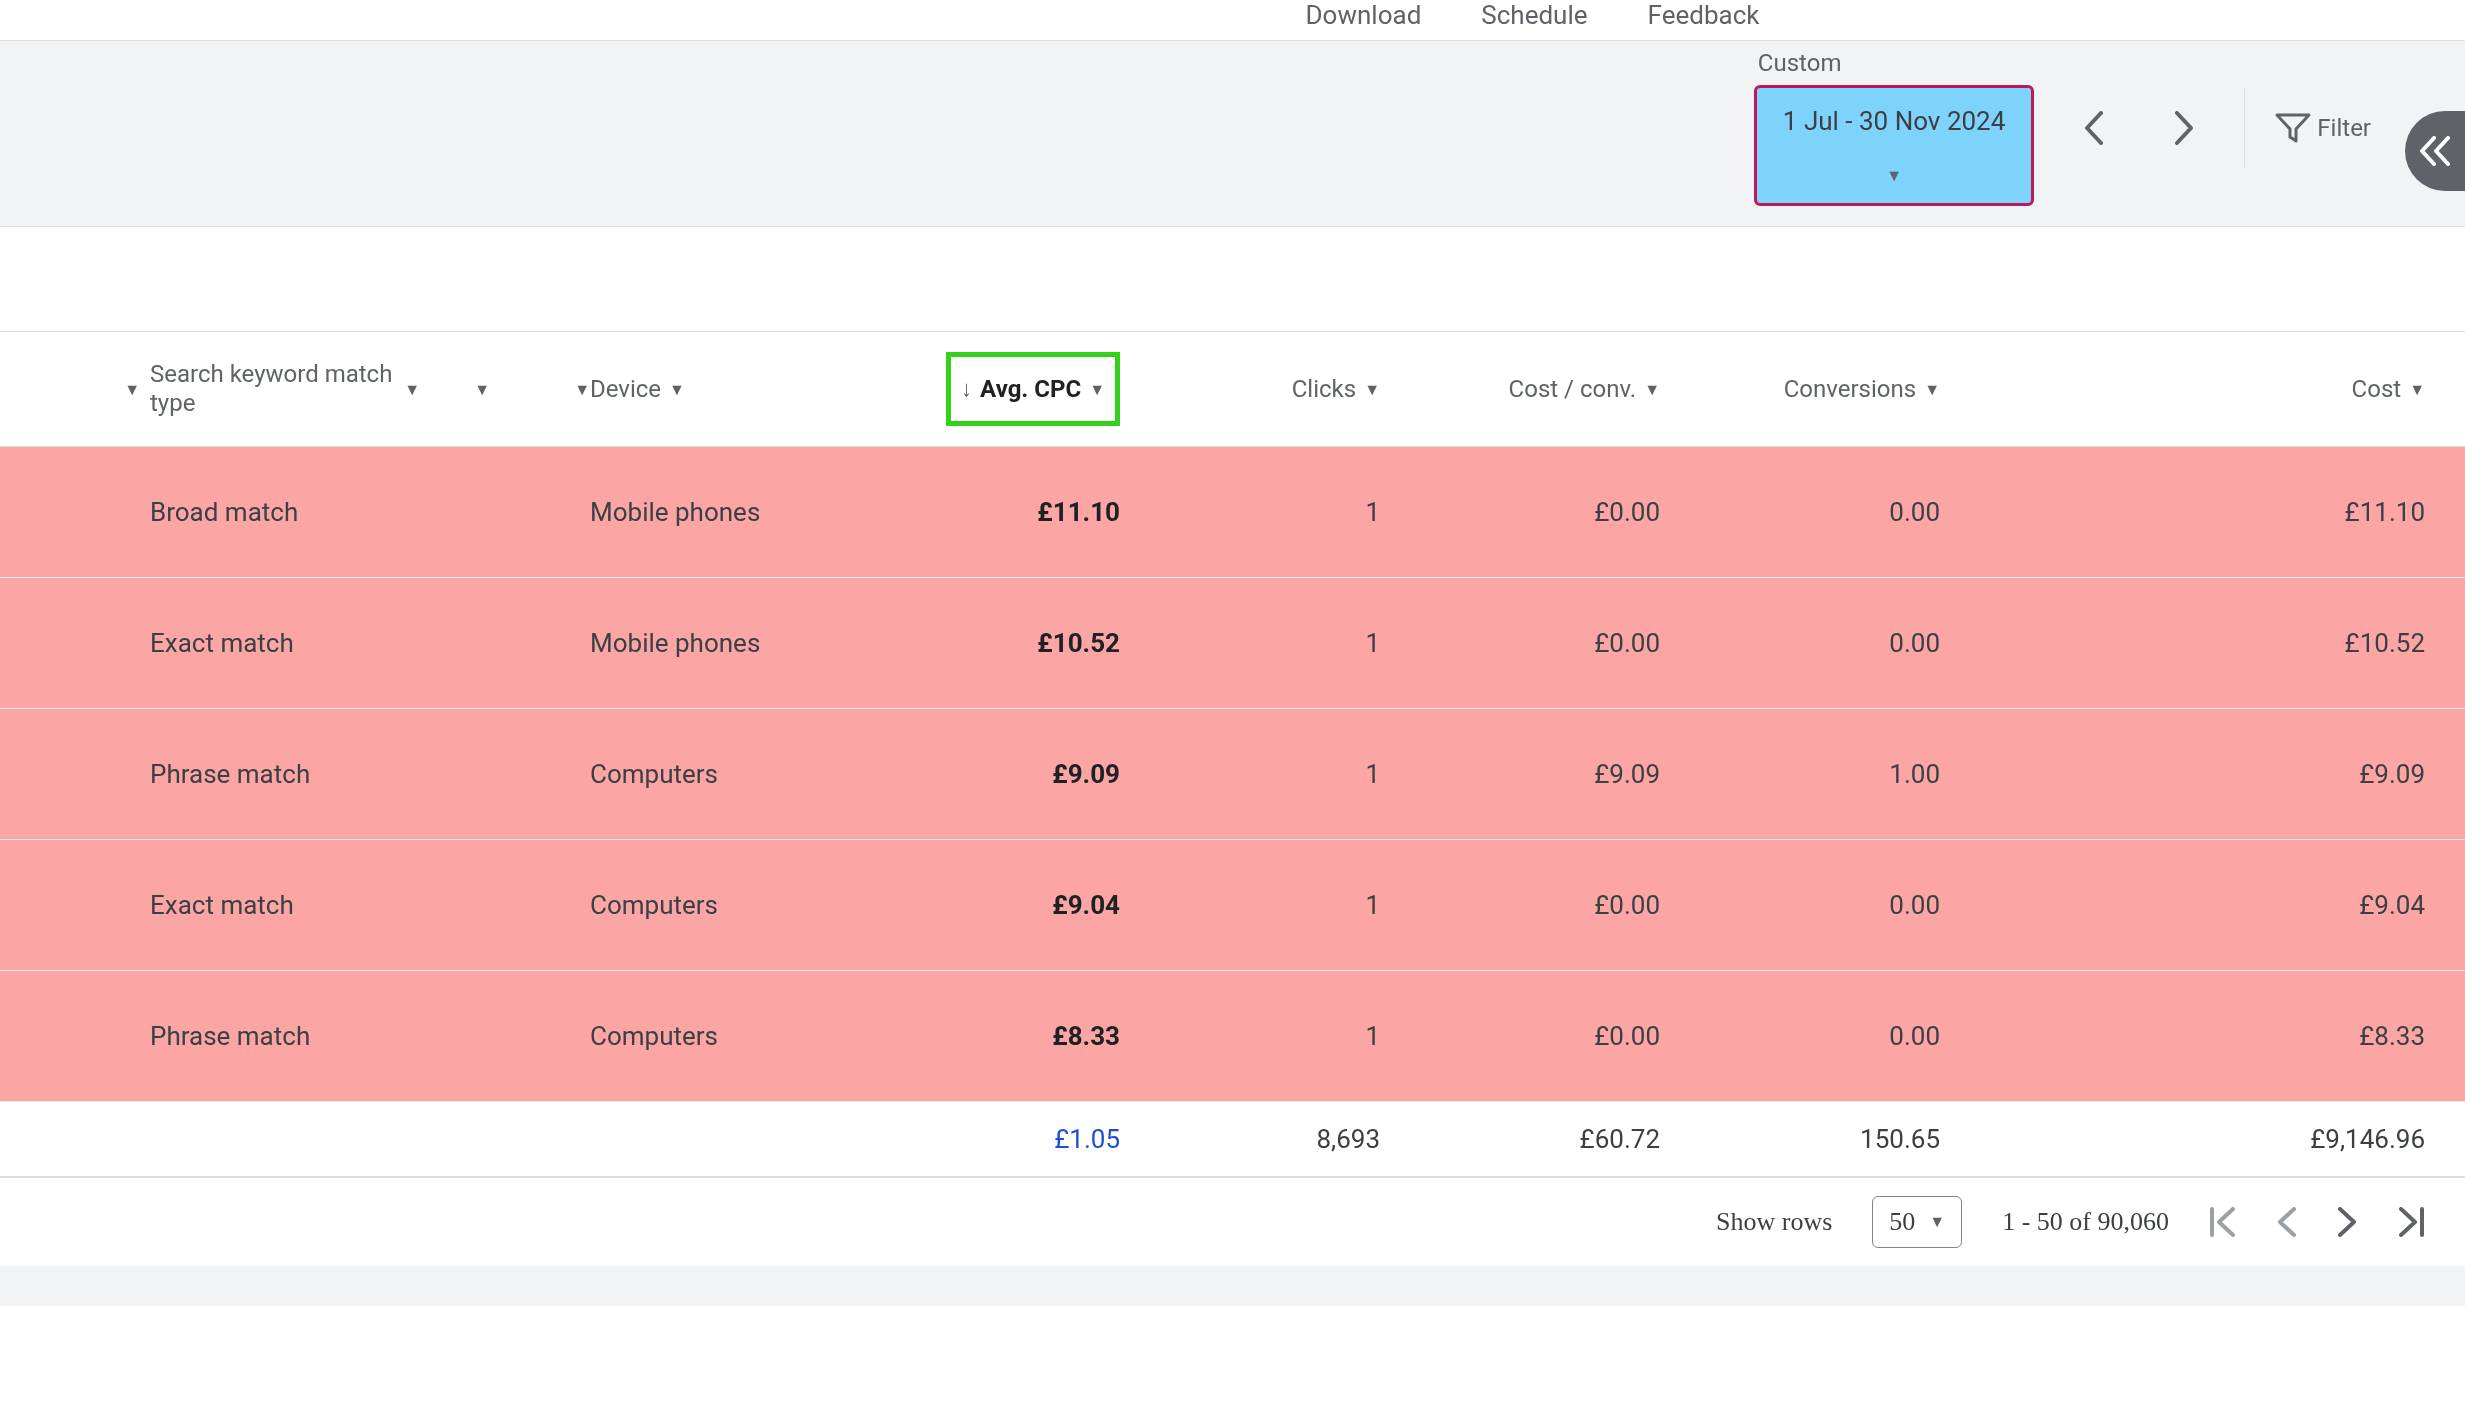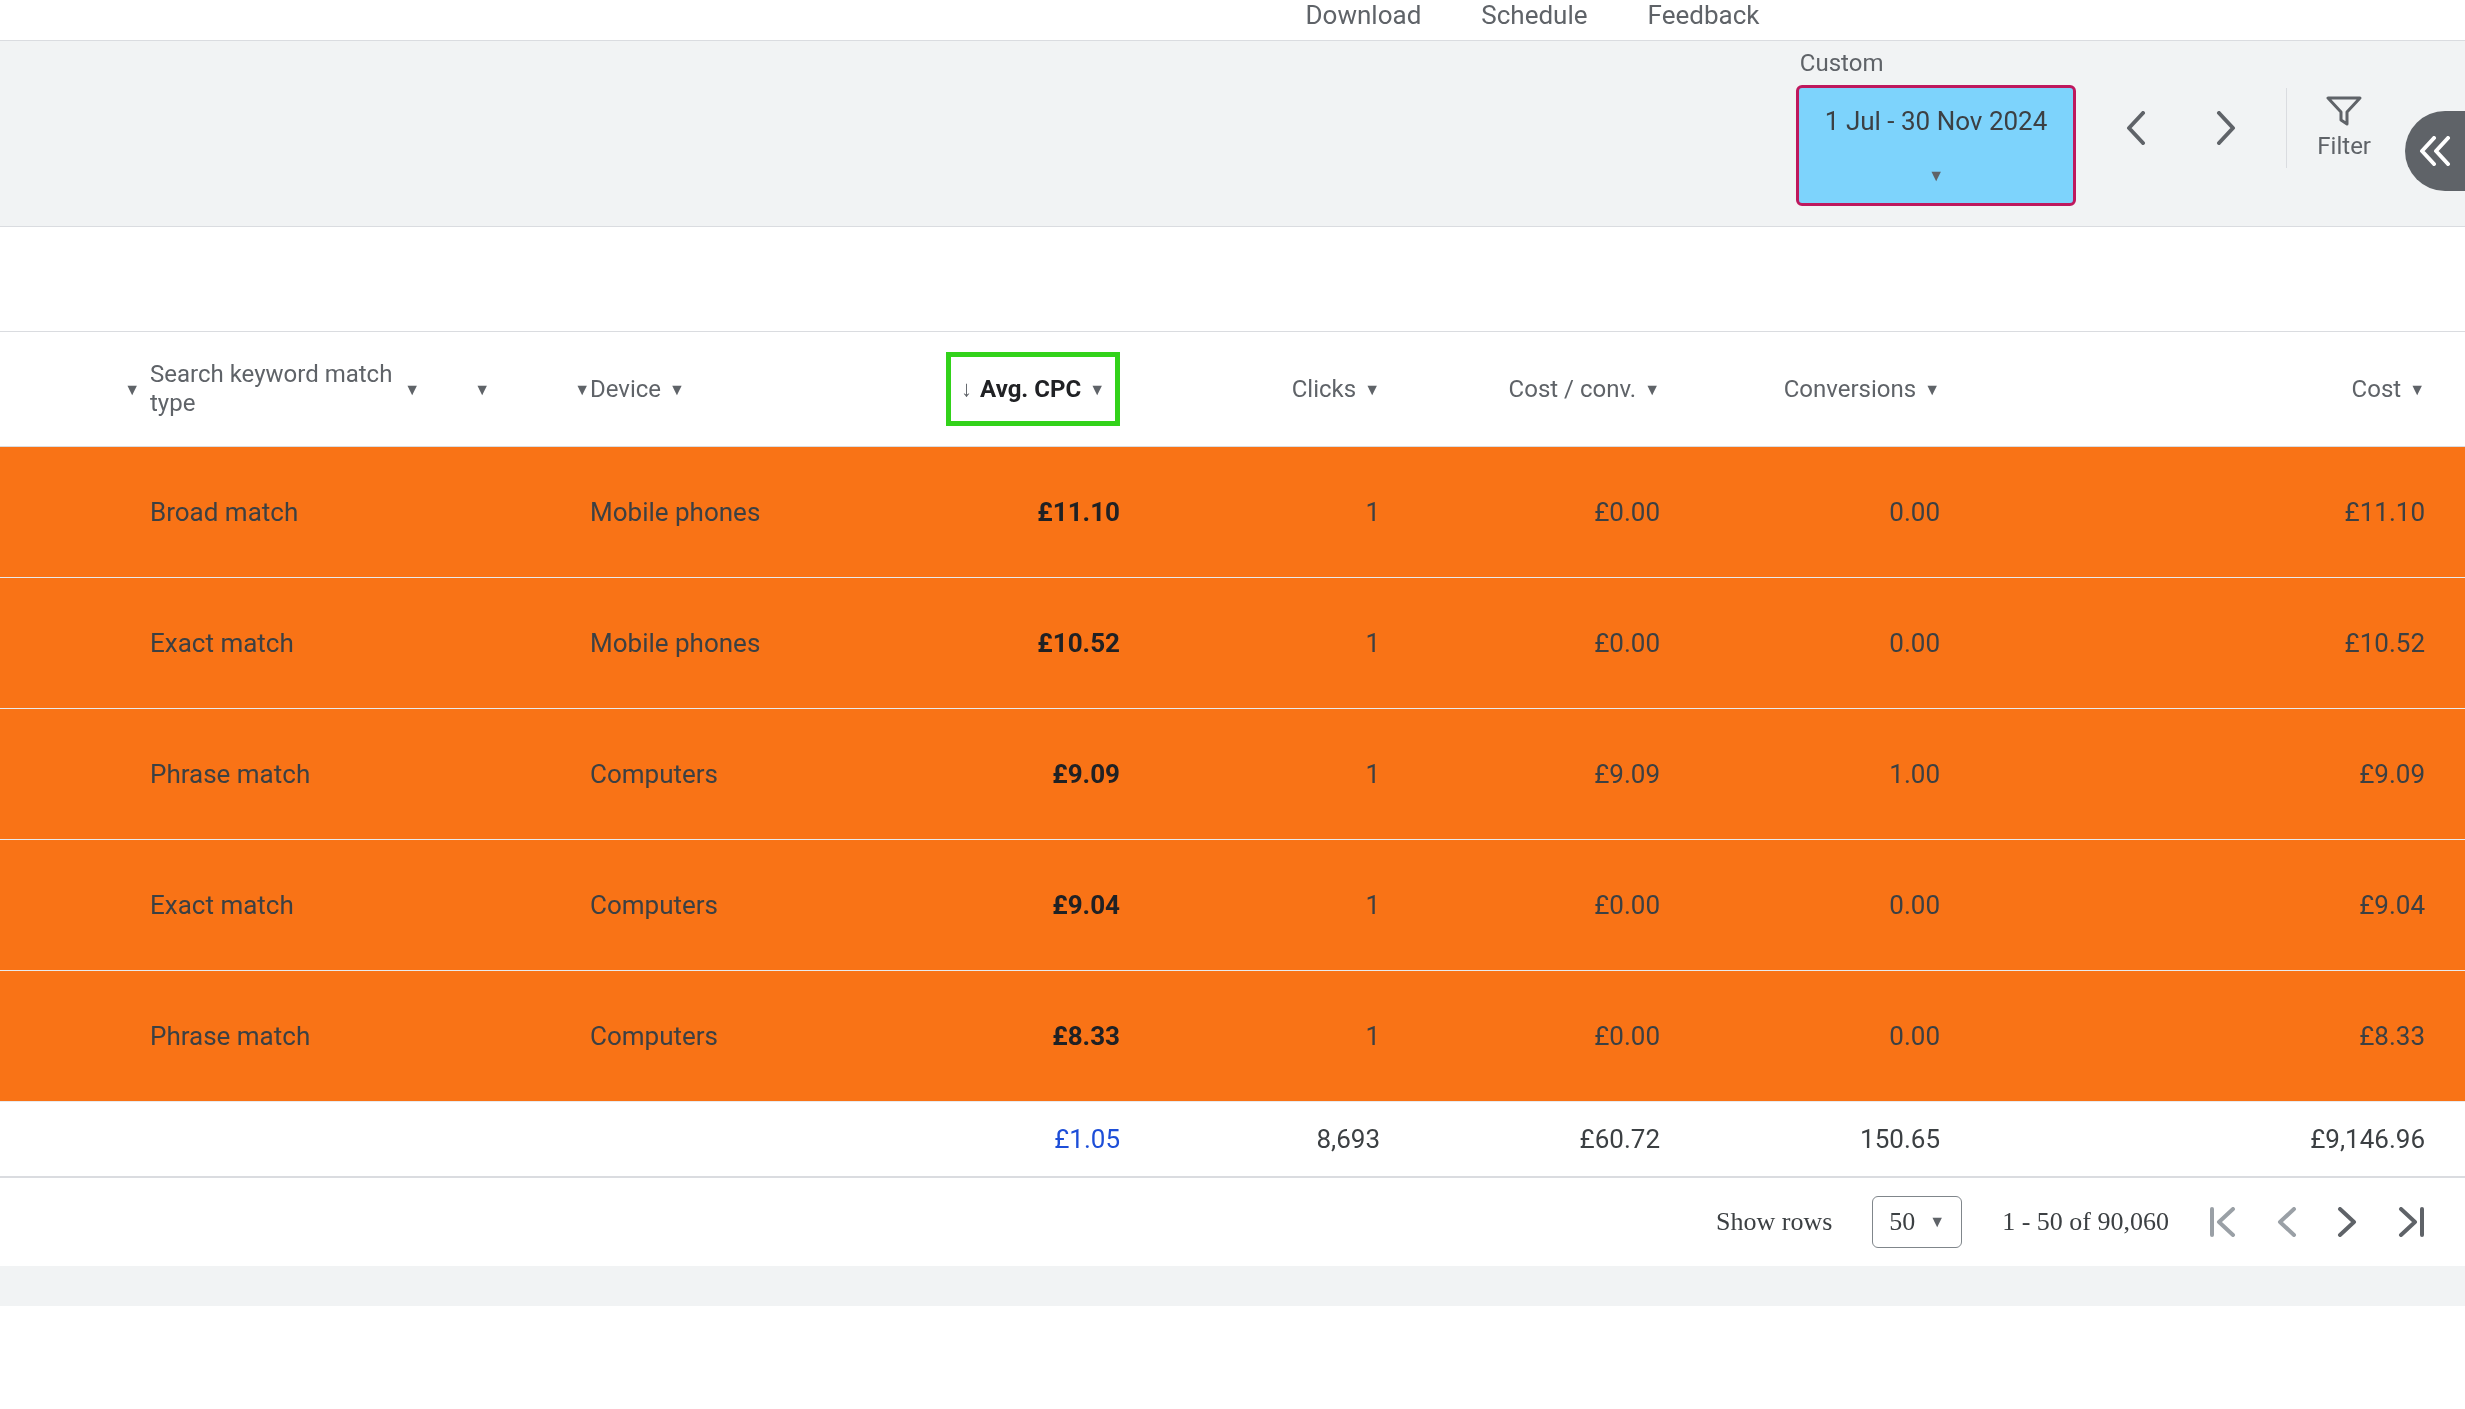--- a/index.html
+++ b/index.html
@@ -48,21 +48,21 @@
   }
   .nav-btn {
     width:60px; height:60px;
     display:flex; align-items:center; justify-content:center;
     color:#5f6368;
     cursor:pointer;
     border-radius:50%;
   }
   .vdiv { width:1px; height:80px; background:#dadce0; }
   .filter-tool {
-    display:flex; flex-direction:column; align-items:center;
+    display:flex; align-items:center;
     color:#5f6368; gap:6px; cursor:pointer; font-size:24px;
   }
   .expand-handle {
     position:absolute; right:0; top:70px;
     background:#5f6368; color:#fff;
     width:60px; height:80px;
     border-radius:40px 0 0 40px;
     display:flex; align-items:center; justify-content:center;
     font-size:34px;
     cursor:pointer;
@@ -97,21 +97,21 @@
     color:#202124;
   }
   .tri { font-size:16px; color:#5f6368; }
   .sort-arrow { font-size:22px; color:#5f6368; }
   .trow {
     display:flex; align-items:center;
     border-bottom:1px solid #e8eaed;
     padding: 50px 40px;
     font-size:26px;
     color:#3c4043;
-    background:#f97316;
+    background:#fca5a5;
   }
   .trow .c-cpc { font-weight:700; color:#202124; }
   .totals-row {
     display:flex; align-items:center;
     padding: 22px 40px 22px 40px;
     font-size:26px;
     color:#3c4043;
     border-bottom:1px solid #dadce0;
     background:#fff;
   }

